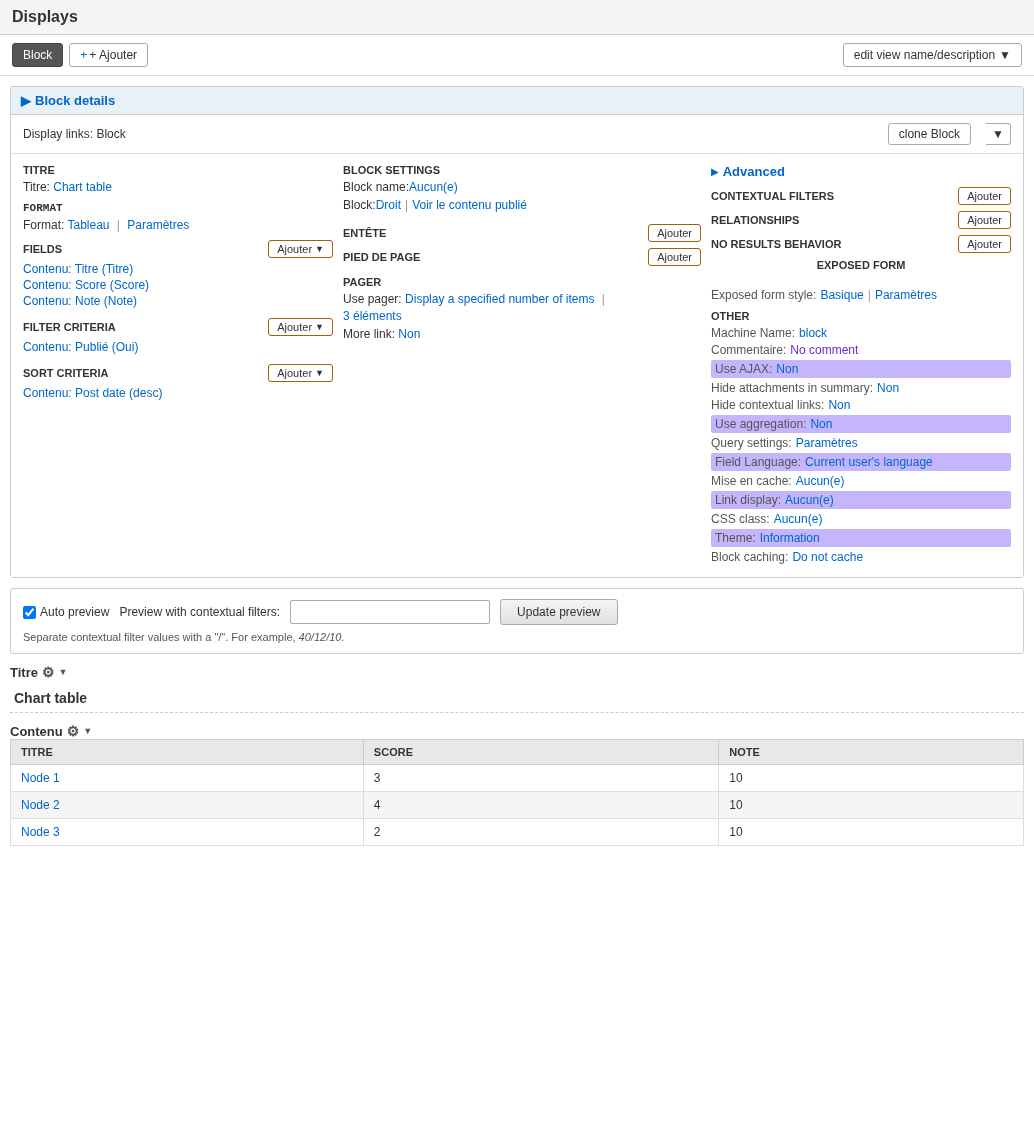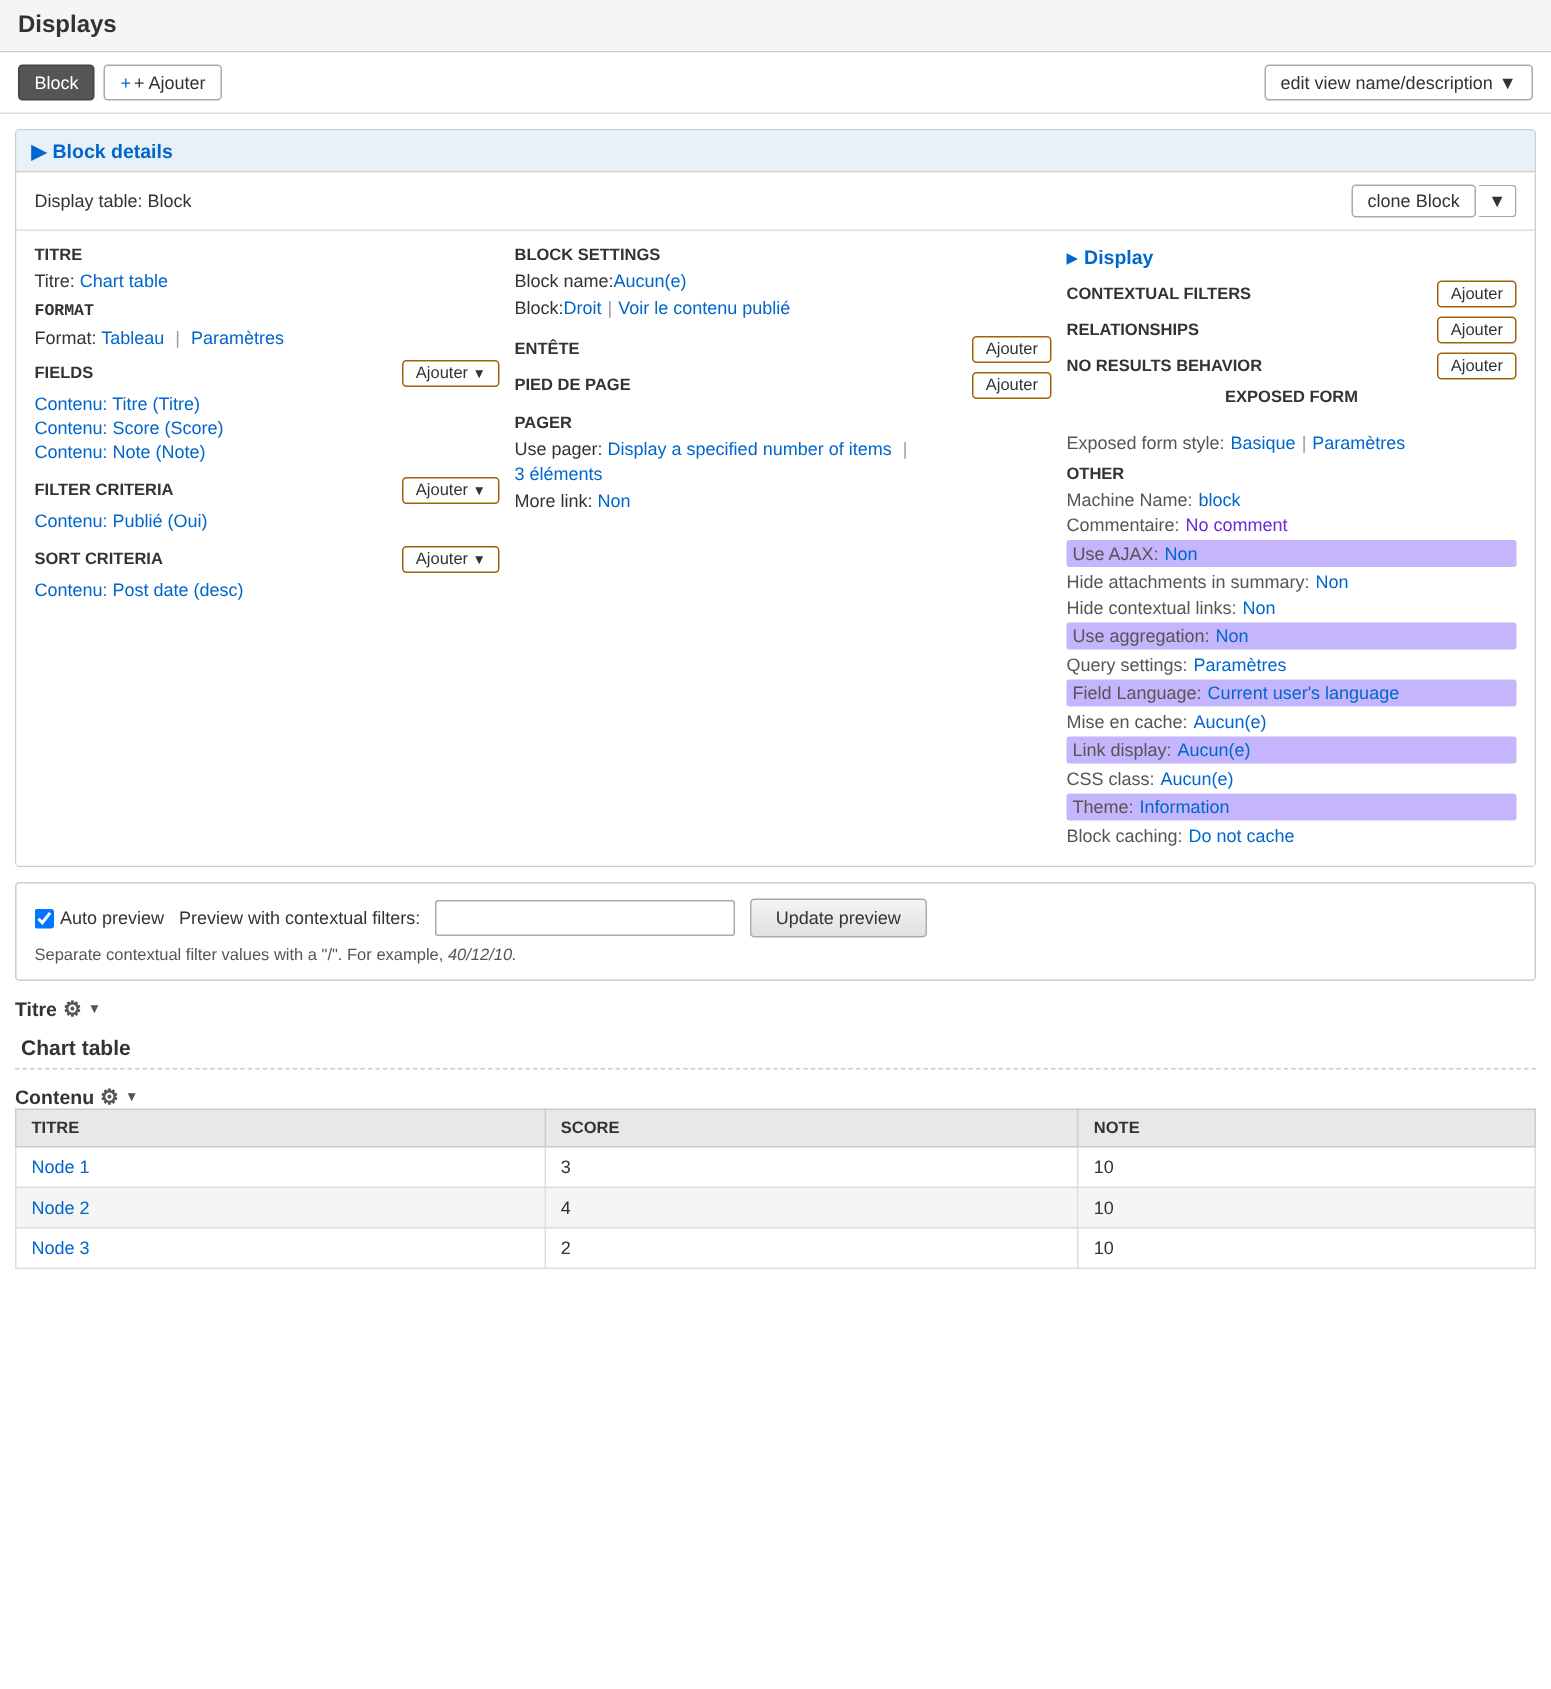--- a/index.html
+++ b/index.html
@@ -14,21 +14,21 @@
     .btn-ajouter { background: #fff; color: #333; border: 1px solid #aaa; padding: 4px 10px; font-size: 12px; border-radius: 3px; cursor: pointer; }
     .btn-ajouter .plus { color: #0066cc; margin-right: 2px; }
     .btn-edit-view { background: #fff; color: #333; border: 1px solid #aaa; padding: 4px 10px; font-size: 12px; border-radius: 3px; cursor: pointer; display: flex; align-items: center; gap: 4px; }
 
     .block-details-section { border: 1px solid #ccc; margin: 10px; border-radius: 3px; }
     .block-details-header { background: #e8f0f8; padding: 6px 10px; border-bottom: 1px solid #ccc; display: flex; align-items: center; gap: 4px; }
     .block-details-header span { color: #0066cc; font-weight: bold; font-size: 13px; }
     .triangle { color: #0066cc; font-size: 10px; }
 
     .display-name-row { display: flex; align-items: center; justify-content: space-between; padding: 8px 12px; border-bottom: 1px solid #ddd; background: #fff; }
-    .clone-btn-wrap { display: flex; align-items: center; gap: 2px; }
+    .clone-btn-wrap { display: flex; align-items: center; gap: 15px; }
     .btn-clone { background: #fff; color: #333; border: 1px solid #aaa; padding: 3px 10px; font-size: 12px; border-radius: 3px; cursor: pointer; }
     .btn-clone-arrow { background: #fff; color: #333; border: 1px solid #aaa; border-left: none; padding: 3px 6px; font-size: 12px; border-radius: 0 3px 3px 0; cursor: pointer; }
 
     .three-col { display: flex; padding: 10px 12px; gap: 10px; background: #fff; }
 
     .col-left { width: 310px; min-width: 310px; }
     .col-mid { flex: 1; }
     .col-right { width: 300px; min-width: 300px; }
 
     .section-label { font-size: 11px; font-weight: bold; color: #333; text-transform: uppercase; margin-bottom: 4px; margin-top: 8px; }
@@ -115,21 +115,21 @@
 </div>
 
 <div class="block-details-section">
   <div class="block-details-header">
     <span class="triangle">▶</span>
     <span>Block details</span>
   </div>
 
   <div class="display-name-row">
     <div>
-      <span>Display table:</span>
+      <span>Display links:</span>
       <span>Block</span>
     </div>
     <div class="clone-btn-wrap">
       <button class="btn-clone">clone Block</button>
       <button class="btn-clone-arrow">▼</button>
     </div>
   </div>
 
   <div class="three-col">
 
@@ -229,21 +229,21 @@
           <a class="link">Non</a>
         </div>
       </div>
 
     </div>
 
     <div class="col-right">
 
       <div class="advanced-header">
         <span class="triangle">▶</span>
-        <span class="advanced-label">Display</span>
+        <span class="advanced-label">Advanced</span>
       </div>
 
       <div class="adv-row">
         <div class="adv-row-label">CONTEXTUAL FILTERS</div>
         <button class="btn-add-small">
           <span>Ajouter</span>
         </button>
       </div>
 
       <div class="adv-row">

